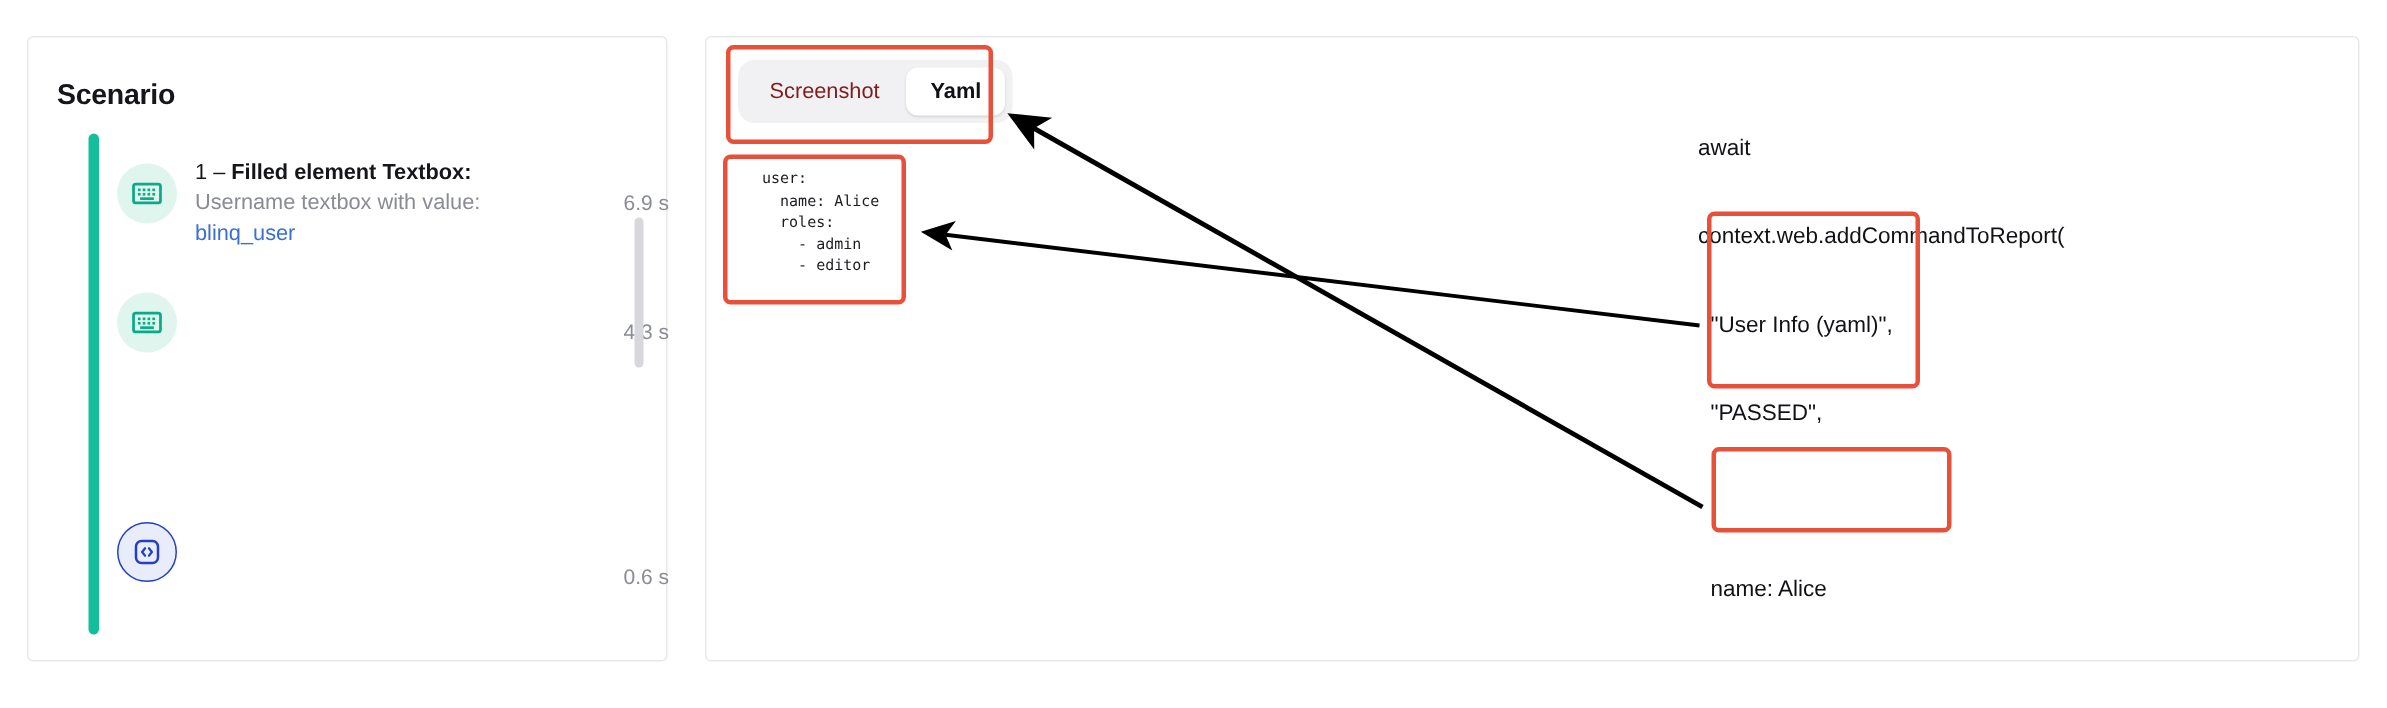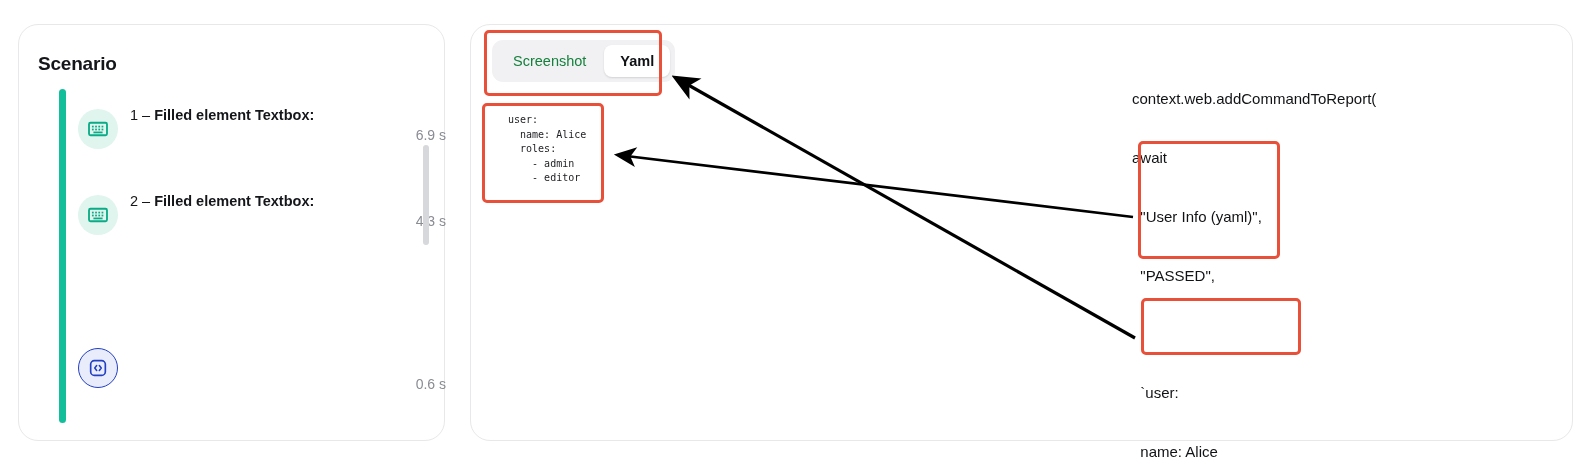--- a/index.html
+++ b/index.html
@@ -14,21 +14,21 @@
     overflow: hidden;
     font-family: "Liberation Sans", sans-serif;
     -webkit-font-smoothing: antialiased;
   }
 
   
   .card {
     position: absolute;
     background: #ffffff;
     border: 1px solid #e8e8ea;
-    border-radius: 20px;
+    border-radius: 4px;
     box-sizing: border-box;
   }
   #scenario-card {
     left: 18px;  top: 24px;
     width: 427px; height: 417px;
   }
   #detail-card {
     left: 470px; top: 24px;
     width: 1103px; height: 417px;
   }
@@ -143,21 +143,21 @@
     background: #f1f1f3;
     border-radius: 11px;
     padding: 5px;
     display: flex;
     gap: 2px;
   }
   .seg-item {
     font-size: 14.5px;
     padding: 8px 16px;
     border-radius: 8px;
-    color: #15803d;
+    color: #7f1d1d;
     white-space: nowrap;
   }
   .seg-item.active {
     background: #ffffff;
     color: #101114;
     font-weight: bold;
     box-shadow: 0 1px 2px rgba(0,0,0,.13);
   }
 
   
@@ -233,44 +233,44 @@
           <rect x="12.4" y="11.6" width="1.9" height="1.9" fill="#0aab86"></rect>
           <rect x="15.9" y="11.6" width="1.9" height="1.9" fill="#0aab86"></rect>
           <rect x="7.0" y="14.8" width="10" height="1.9" fill="#0aab86"></rect>
         </svg>
       </div>
       <div class="step-body">
         <div class="step-title">
           <span class="num">1 –</span>
           <span class="label">Filled element Textbox:</span>
         </div>
+        <div class="step-sub">
+          <span>Username textbox with value:</span>
+          <span class="value">blinq_user</span>
+        </div>
       </div>
       <div class="step-time" style="top:22px;">6.9 s</div>
     </div>
 
     <div class="step" style="top:108px;">
       <div class="step-icon green">
         <svg width="22" height="22" viewBox="0 0 24 24" aria-hidden="true">
           <rect x="2.2" y="5.2" width="19.6" height="13.6" rx="1.6" fill="none" stroke="#0aab86" stroke-width="2"></rect>
           <rect x="5.4" y="8.4" width="1.9" height="1.9" fill="#0aab86"></rect>
           <rect x="8.9" y="8.4" width="1.9" height="1.9" fill="#0aab86"></rect>
           <rect x="12.4" y="8.4" width="1.9" height="1.9" fill="#0aab86"></rect>
           <rect x="15.9" y="8.4" width="1.9" height="1.9" fill="#0aab86"></rect>
           <rect x="5.4" y="11.6" width="1.9" height="1.9" fill="#0aab86"></rect>
           <rect x="8.9" y="11.6" width="1.9" height="1.9" fill="#0aab86"></rect>
           <rect x="12.4" y="11.6" width="1.9" height="1.9" fill="#0aab86"></rect>
           <rect x="15.9" y="11.6" width="1.9" height="1.9" fill="#0aab86"></rect>
           <rect x="7.0" y="14.8" width="10" height="1.9" fill="#0aab86"></rect>
         </svg>
       </div>
       <div class="step-body">
-        <div class="step-title">
-          <span class="num">2 –</span>
-          <span class="label">Filled element Textbox:</span>
-        </div>
       </div>
       <div class="step-time" style="top:22px;">4.3 s</div>
     </div>
 
 
     <div class="step" style="top:261px;">
       <div class="step-icon blue">
         <svg width="20" height="20" viewBox="0 0 24 24" aria-hidden="true">
           <rect x="3.2" y="3.2" width="17.6" height="17.6" rx="4.4" fill="none" stroke="#2340c4" stroke-width="2"></rect>
           <path d="M10.4 9.1 L8.1 12 L10.4 14.9" fill="none" stroke="#2340c4" stroke-width="1.9" stroke-linecap="round" stroke-linejoin="round"></path>
@@ -292,26 +292,25 @@
   <div class="seg-item active">Yaml</div>
 </div>
 
 <div class="yaml-box">user:
   name: Alice
   roles:
     - admin
     - editor</div>
 
 <div class="code-panel">
+  <span class="ln">await</span>
   <span class="ln">context.web.addCommandToReport(</span>
-  <span class="ln">await</span>
   <span class="ln">  "User Info (yaml)",</span>
   <span class="ln">  "PASSED",</span>
   <span class="code-gap"></span>
-  <span class="ln">  `user:</span>
   <span class="ln">  name: Alice</span>
   
   
   
   
   
   
   
   
   

